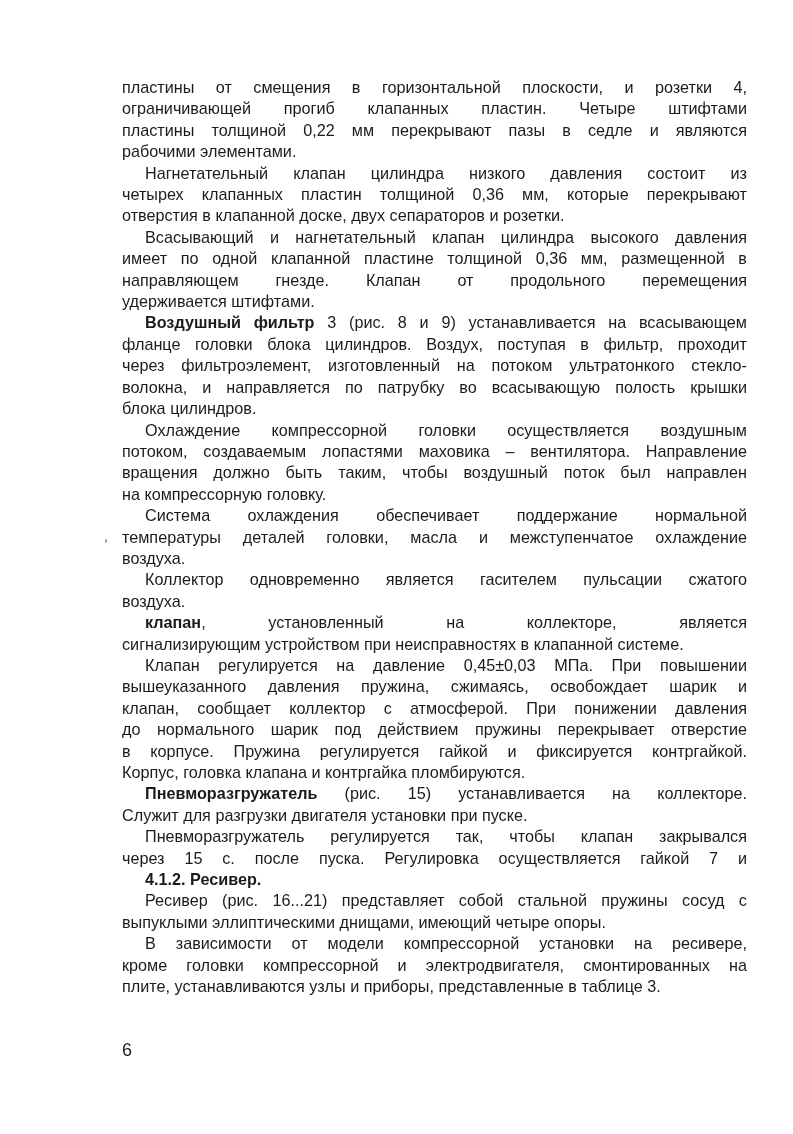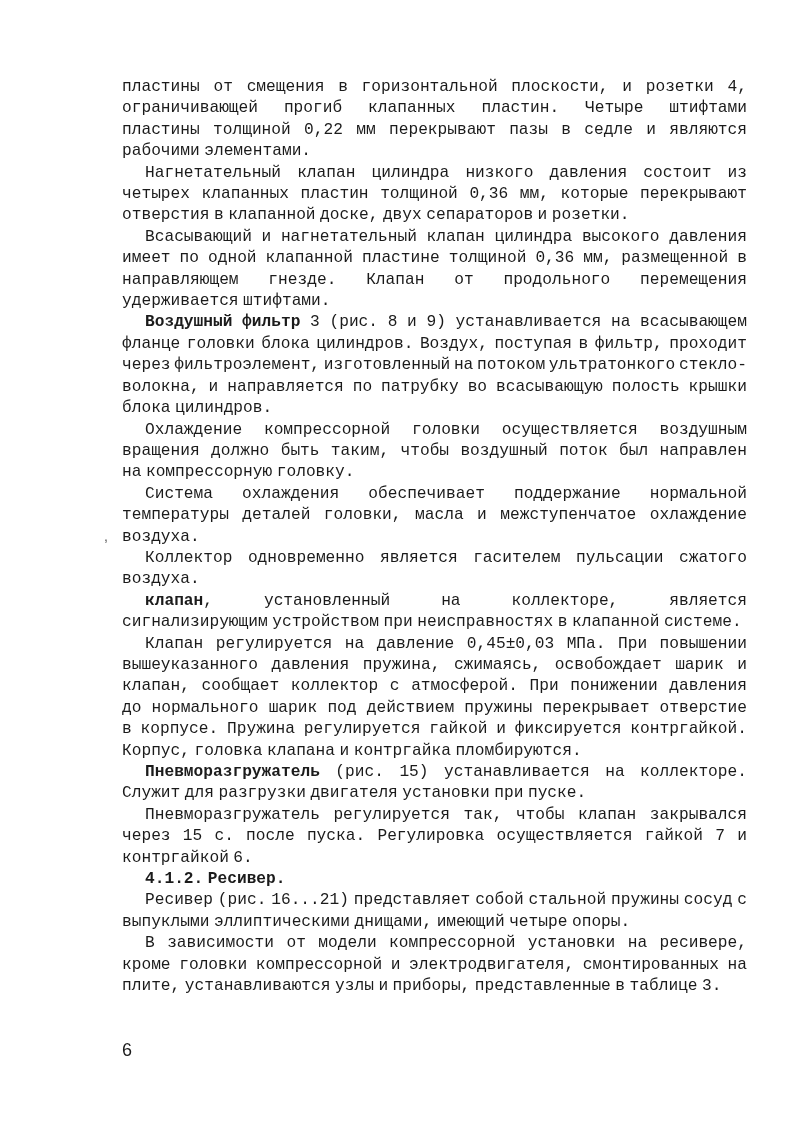--- a/index.html
+++ b/index.html
@@ -4,21 +4,21 @@
 <style>
   html, body { margin: 0; padding: 0; }
   body {
     width: 793px; height: 1134px; background: #ffffff; position: relative; overflow: hidden;
     font-family: "Liberation Sans", sans-serif; color: #1b1b1b;
   }
   .page {
     position: absolute; left: 122px; top: 77px; width: 625px;
     font-size: 16.2px; line-height: 21.4px;
   }
-  .jl { display: flex; justify-content: space-between; white-space: pre; font-family: Liberation Mono, monospace; }
+  .jl { display: flex; justify-content: space-between; white-space: pre; }
   .jl.left { justify-content: flex-start; }
   .jl.left span + span { margin-left: 4.5px; }
   .b { font-weight: bold; }
   .ind { padding-left: 23px; }
   .page-number {
     position: absolute; left: 122px; top: 1040px; font-size: 18px; font-weight: normal;
   }
   .speck { position: absolute; color: #555; font-size: 14px; }
 </style>
 </head>
@@ -35,40 +35,40 @@
     <div class="jl ind"><span>Всасывающий</span><span>и</span><span>нагнетательный</span><span>клапан</span><span>цилиндра</span><span>высокого</span><span>давления</span></div>
     <div class="jl"><span>имеет</span><span>по</span><span>одной</span><span>клапанной</span><span>пластине</span><span>толщиной</span><span>0,36</span><span>мм,</span><span>размещенной</span><span>в</span></div>
     <div class="jl"><span>направляющем</span><span>гнезде.</span><span>Клапан</span><span>от</span><span>продольного</span><span>перемещения</span></div>
     <div class="jl left"><span>удерживается</span><span>штифтами.</span></div>
     <div class="jl ind"><span><span class="b">Воздушный</span></span><span><span class="b">фильтр</span></span><span>3</span><span>(рис.</span><span>8</span><span>и</span><span>9)</span><span>устанавливается</span><span>на</span><span>всасывающем</span></div>
     <div class="jl"><span>фланце</span><span>головки</span><span>блока</span><span>цилиндров.</span><span>Воздух,</span><span>поступая</span><span>в</span><span>фильтр,</span><span>проходит</span></div>
     <div class="jl"><span>через</span><span>фильтроэлемент,</span><span>изготовленный</span><span>на</span><span>потоком</span><span>ультратонкого</span><span>стекло-</span></div>
     <div class="jl"><span>волокна,</span><span>и</span><span>направляется</span><span>по</span><span>патрубку</span><span>во</span><span>всасывающую</span><span>полость</span><span>крышки</span></div>
     <div class="jl left"><span>блока</span><span>цилиндров.</span></div>
     <div class="jl ind"><span>Охлаждение</span><span>компрессорной</span><span>головки</span><span>осуществляется</span><span>воздушным</span></div>
+    <div class="jl"><span>потоком,</span><span>создаваемым</span><span>лопастями</span><span>маховика</span><span>–</span><span>вентилятора.</span><span>Направление</span></div>
     <div class="jl"><span>вращения</span><span>должно</span><span>быть</span><span>таким,</span><span>чтобы</span><span>воздушный</span><span>поток</span><span>был</span><span>направлен</span></div>
     <div class="jl left"><span>на</span><span>компрессорную</span><span>головку.</span></div>
     <div class="jl ind"><span>Система</span><span>охлаждения</span><span>обеспечивает</span><span>поддержание</span><span>нормальной</span></div>
     <div class="jl"><span>температуры</span><span>деталей</span><span>головки,</span><span>масла</span><span>и</span><span>межступенчатое</span><span>охлаждение</span></div>
     <div class="jl left"><span>воздуха.</span></div>
     <div class="jl ind"><span>Коллектор</span><span>одновременно</span><span>является</span><span>гасителем</span><span>пульсации</span><span>сжатого</span></div>
     <div class="jl left"><span>воздуха.</span></div>
     <div class="jl ind"><span><span class="b">клапан</span>,</span><span>установленный</span><span>на</span><span>коллекторе,</span><span>является</span></div>
     <div class="jl left"><span>сигнализирующим</span><span>устройством</span><span>при</span><span>неисправностях</span><span>в</span><span>клапанной</span><span>системе.</span></div>
     <div class="jl ind"><span>Клапан</span><span>регулируется</span><span>на</span><span>давление</span><span>0,45±0,03</span><span>МПа.</span><span>При</span><span>повышении</span></div>
     <div class="jl"><span>вышеуказанного</span><span>давления</span><span>пружина,</span><span>сжимаясь,</span><span>освобождает</span><span>шарик</span><span>и</span></div>
     <div class="jl"><span>клапан,</span><span>сообщает</span><span>коллектор</span><span>с</span><span>атмосферой.</span><span>При</span><span>понижении</span><span>давления</span></div>
     <div class="jl"><span>до</span><span>нормального</span><span>шарик</span><span>под</span><span>действием</span><span>пружины</span><span>перекрывает</span><span>отверстие</span></div>
     <div class="jl"><span>в</span><span>корпусе.</span><span>Пружина</span><span>регулируется</span><span>гайкой</span><span>и</span><span>фиксируется</span><span>контргайкой.</span></div>
     <div class="jl left"><span>Корпус,</span><span>головка</span><span>клапана</span><span>и</span><span>контргайка</span><span>пломбируются.</span></div>
     <div class="jl ind"><span><span class="b">Пневморазгружатель</span></span><span>(рис.</span><span>15)</span><span>устанавливается</span><span>на</span><span>коллекторе.</span></div>
     <div class="jl left"><span>Служит</span><span>для</span><span>разгрузки</span><span>двигателя</span><span>установки</span><span>при</span><span>пуске.</span></div>
     <div class="jl ind"><span>Пневморазгружатель</span><span>регулируется</span><span>так,</span><span>чтобы</span><span>клапан</span><span>закрывался</span></div>
     <div class="jl"><span>через</span><span>15</span><span>с.</span><span>после</span><span>пуска.</span><span>Регулировка</span><span>осуществляется</span><span>гайкой</span><span>7</span><span>и</span></div>
-    <div class="jl left"><span>контргайкой</span><span>6.</span></div>
     <div class="jl left ind"><span><span class="b">4.1.2.</span></span><span><span class="b">Ресивер.</span></span></div>
     <div class="jl ind"><span>Ресивер</span><span>(рис.</span><span>16...21)</span><span>представляет</span><span>собой</span><span>стальной</span><span>пружины</span><span>сосуд</span><span>с</span></div>
     <div class="jl left"><span>выпуклыми</span><span>эллиптическими</span><span>днищами,</span><span>имеющий</span><span>четыре</span><span>опоры.</span></div>
     <div class="jl ind"><span>В</span><span>зависимости</span><span>от</span><span>модели</span><span>компрессорной</span><span>установки</span><span>на</span><span>ресивере,</span></div>
     <div class="jl"><span>кроме</span><span>головки</span><span>компрессорной</span><span>и</span><span>электродвигателя,</span><span>смонтированных</span><span>на</span></div>
     <div class="jl left"><span>плите,</span><span>устанавливаются</span><span>узлы</span><span>и</span><span>приборы,</span><span>представленные</span><span>в</span><span>таблице</span><span>3.</span></div>
   </div>
 
 <div class="page-number">6</div>
 

